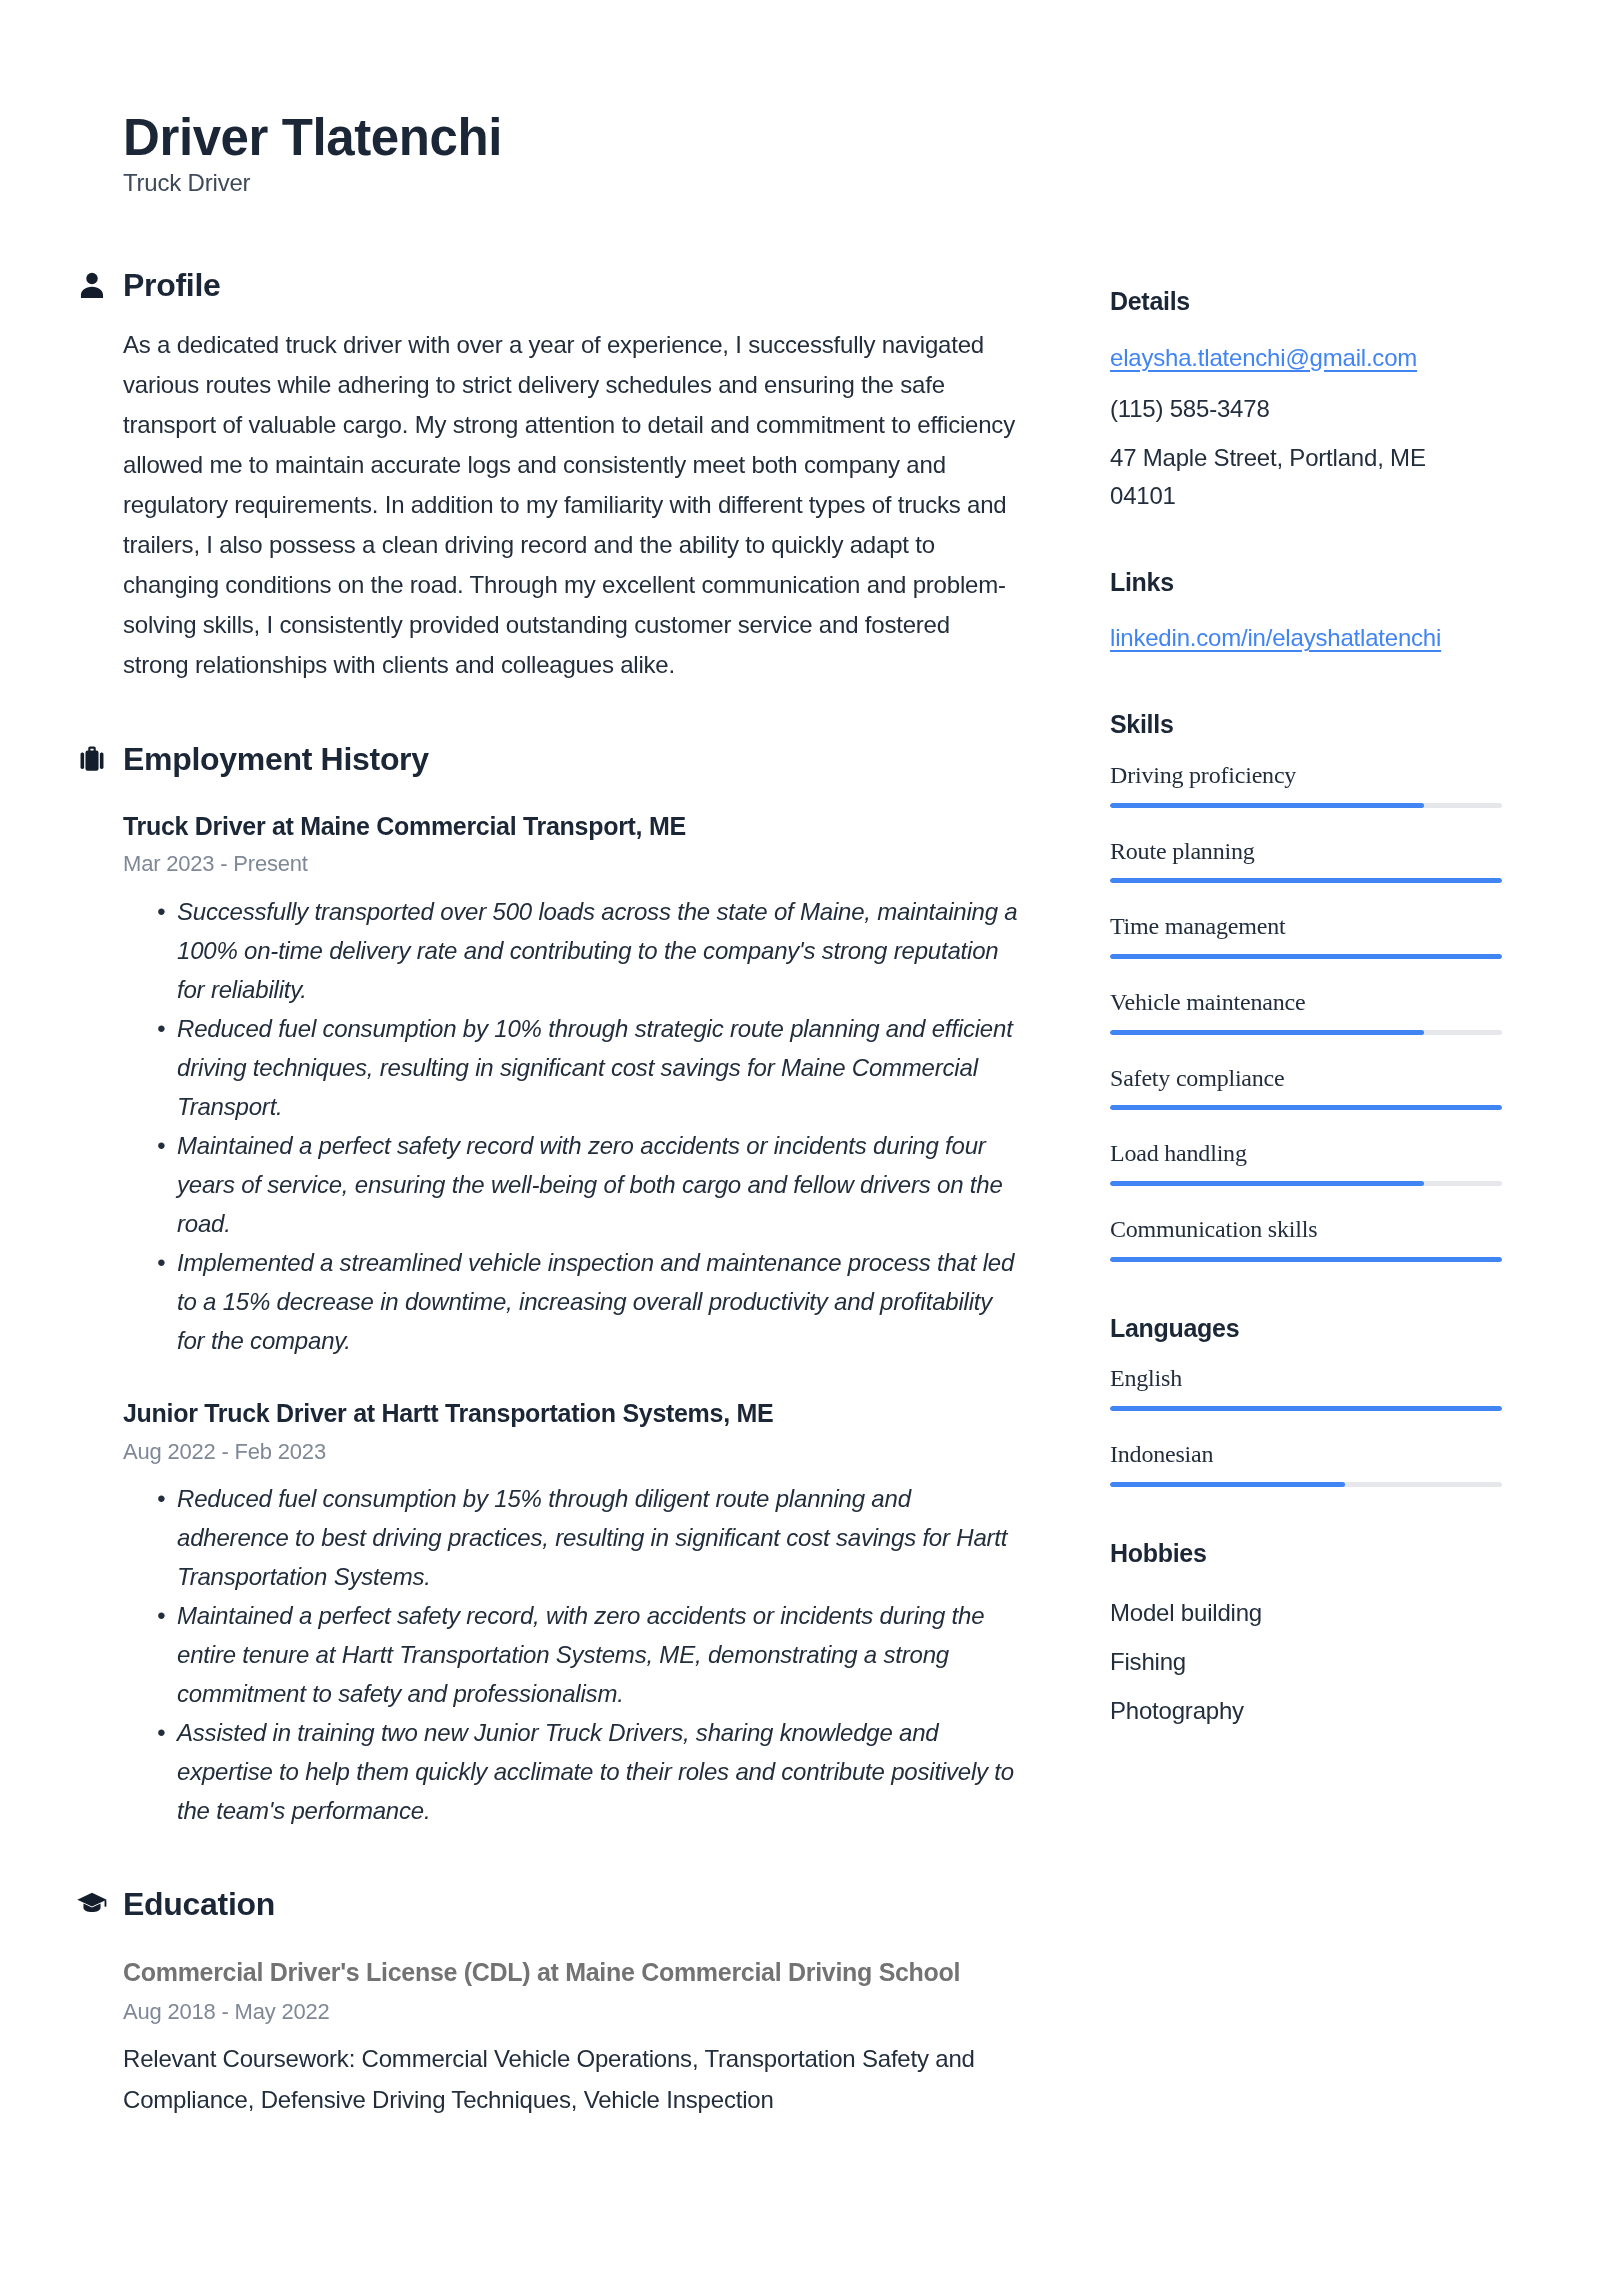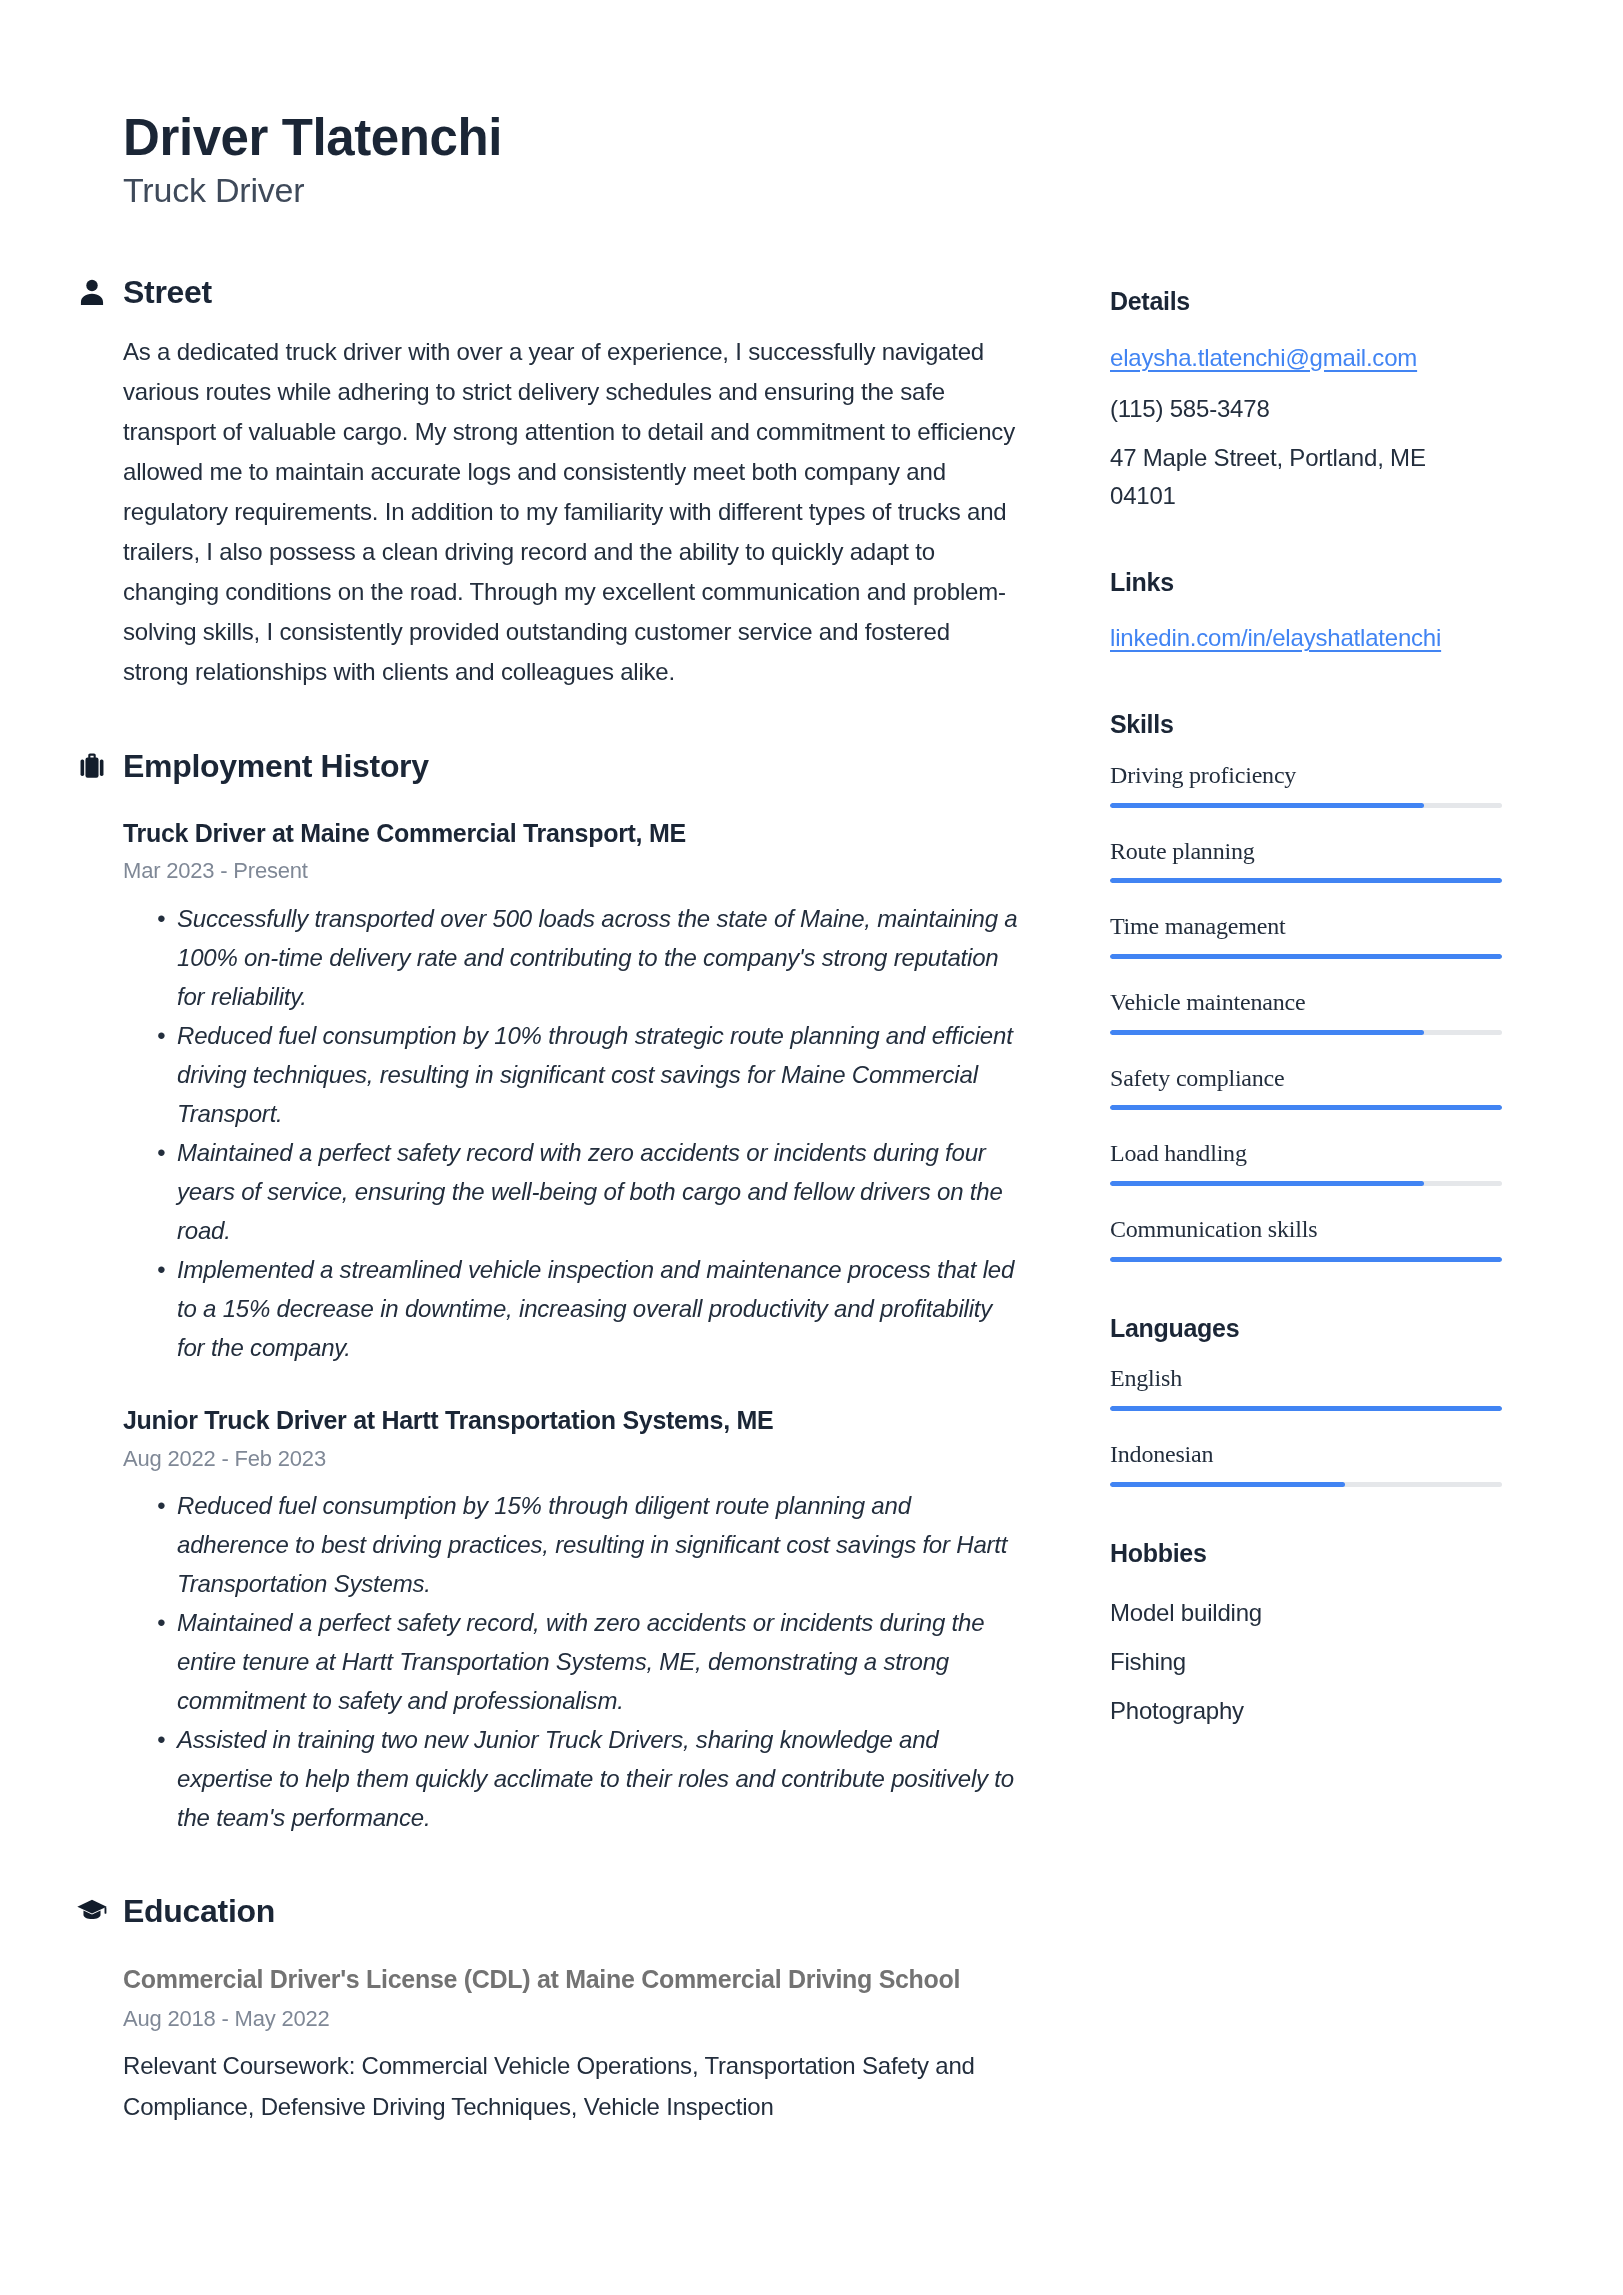--- a/index.html
+++ b/index.html
@@ -8,21 +8,21 @@
     width:1624px; height:2295px; position:relative; overflow:hidden;
     font-family:"Liberation Sans","DejaVu Sans",sans-serif;
     color:#232e3d; letter-spacing:-0.2px;
   }
   .page{ display:flex; gap:90px; padding:110px 123px 0 123px; }
   .main-col{ width:897px; flex:0 0 897px; }
   .side-col{ width:392px; flex:0 0 392px; padding-top:174px; }
 
   
   .name{ font-size:51px; font-weight:700; color:#1b2636; line-height:56px; letter-spacing:-0.4px; }
-  .subtitle{ font-size:34px; color:#3f4a5a; line-height:32px; margin-top:8px; }
+  .subtitle{ font-size:24px; color:#3f4a5a; line-height:32px; margin-top:1px; }
   header{ margin-bottom:66px; }
 
   
   .sec{ position:relative; }
   .sec + .sec{ margin-top:54px; }
   .sec-h{
     font-size:32px; font-weight:700; color:#1b2636; line-height:41px;
     position:relative; margin-bottom:18.6px; letter-spacing:-0.3px;
   }
   .sec-icon{ position:absolute; left:-47px; top:5px; width:32px; height:32px; color:#131d2b; }
@@ -76,21 +76,21 @@
     </header>
 
     <section class="sec">
       <h2 class="sec-h">
         <span class="sec-icon">
           <svg viewBox="0 0 24 24" fill="currentColor" aria-hidden="true">
             <circle cx="12" cy="6.4" r="4.3"></circle>
             <path d="M12 12.6c-4.9 0-8.3 2.7-8.3 6.4v2h16.6v-2c0-3.7-3.4-6.4-8.3-6.4z"></path>
           </svg>
         </span>
-        <span>Street</span>
+        <span>Profile</span>
       </h2>
       <p class="body-text">As a dedicated truck driver with over a year of experience, I successfully navigated various routes while adhering to strict delivery schedules and ensuring the safe transport of valuable cargo. My strong attention to detail and commitment to efficiency allowed me to maintain accurate logs and consistently meet both company and regulatory requirements. In addition to my familiarity with different types of trucks and trailers, I also possess a clean driving record and the ability to quickly adapt to changing conditions on the road. Through my excellent communication and problem-solving skills, I consistently provided outstanding customer service and fostered strong relationships with clients and colleagues alike.</p>
     </section>
 
     <section class="sec">
       <h2 class="sec-h">
         <span class="sec-icon">
           <svg viewBox="0 0 24 24" fill="currentColor" aria-hidden="true">
             <path d="M9.2 5.2V3.1c0-.7.6-1.3 1.3-1.3h3c.7 0 1.3.6 1.3 1.3v2.1h-1.6V3.5h-2.4v1.7z"></path>
             <rect x="7.1" y="4.9" width="9.8" height="15.2" rx="1.6"></rect>

